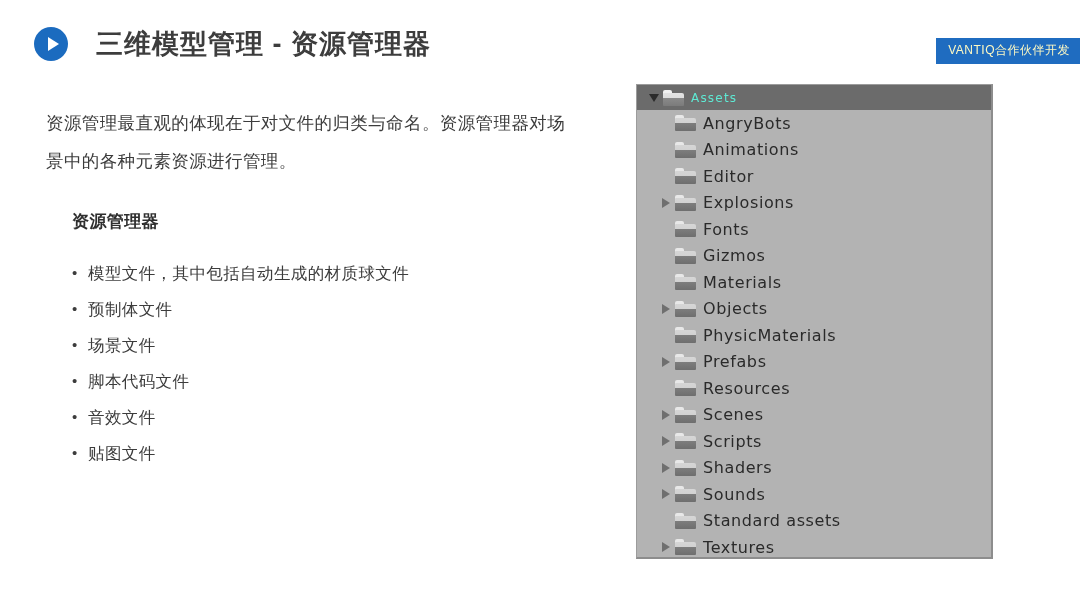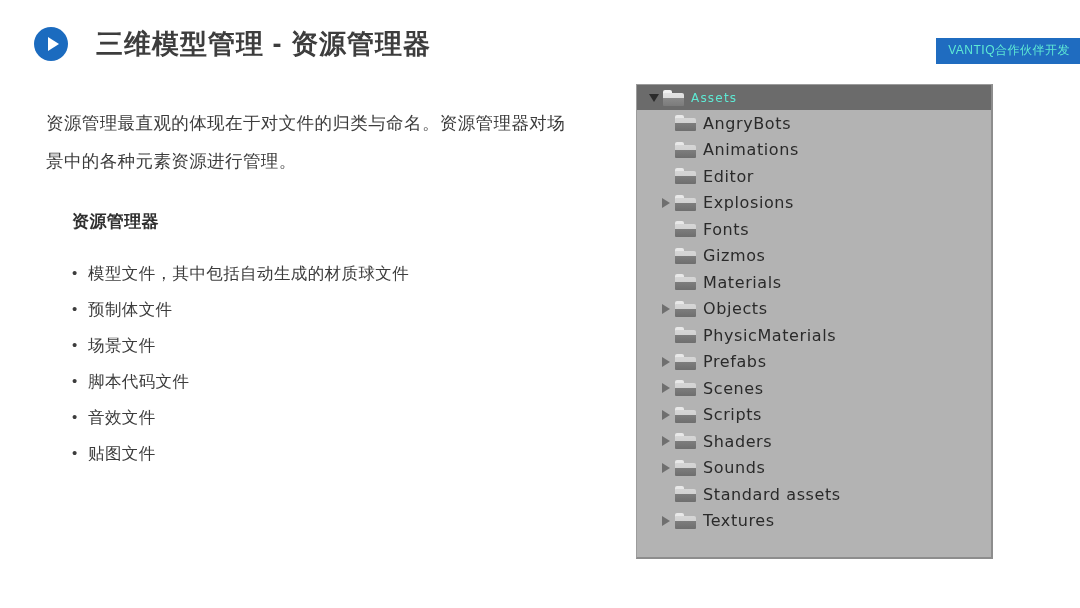--- a/index.html
+++ b/index.html
@@ -50,21 +50,21 @@
     letter-spacing: 1px;
     white-space: nowrap;
   }
 
   
   #partner-badge {
     position: absolute;
     right: 0;
     top: 38px;
     background: #1f6cc0;
-    color: #5eead4;
+    color: #fef9c3;
     font-size: 12px;
     letter-spacing: 0.5px;
     padding: 4px 10px 5px 12px;
     white-space: nowrap;
   }
 
   
   #left-content {
     position: absolute;
     left: 46px;
@@ -358,20 +358,29 @@
           <span class="arrow-right"></span>
         </span>
         <span class="folder-icon">
           <span class="f-tab"></span>
           <span class="f-body"></span>
         </span>
         <span class="tree-label">Prefabs</span>
       </div>
       <div class="tree-row">
         <span class="tree-indent"></span>
+        <span class="tree-arrow"></span>
+        <span class="folder-icon">
+          <span class="f-tab"></span>
+          <span class="f-body"></span>
+        </span>
+        <span class="tree-label">Resources</span>
+      </div>
+      <div class="tree-row">
+        <span class="tree-indent"></span>
         <span class="tree-arrow">
           <span class="arrow-right"></span>
         </span>
         <span class="folder-icon">
           <span class="f-tab"></span>
           <span class="f-body"></span>
         </span>
         <span class="tree-label">Scenes</span>
       </div>
       <div class="tree-row">

